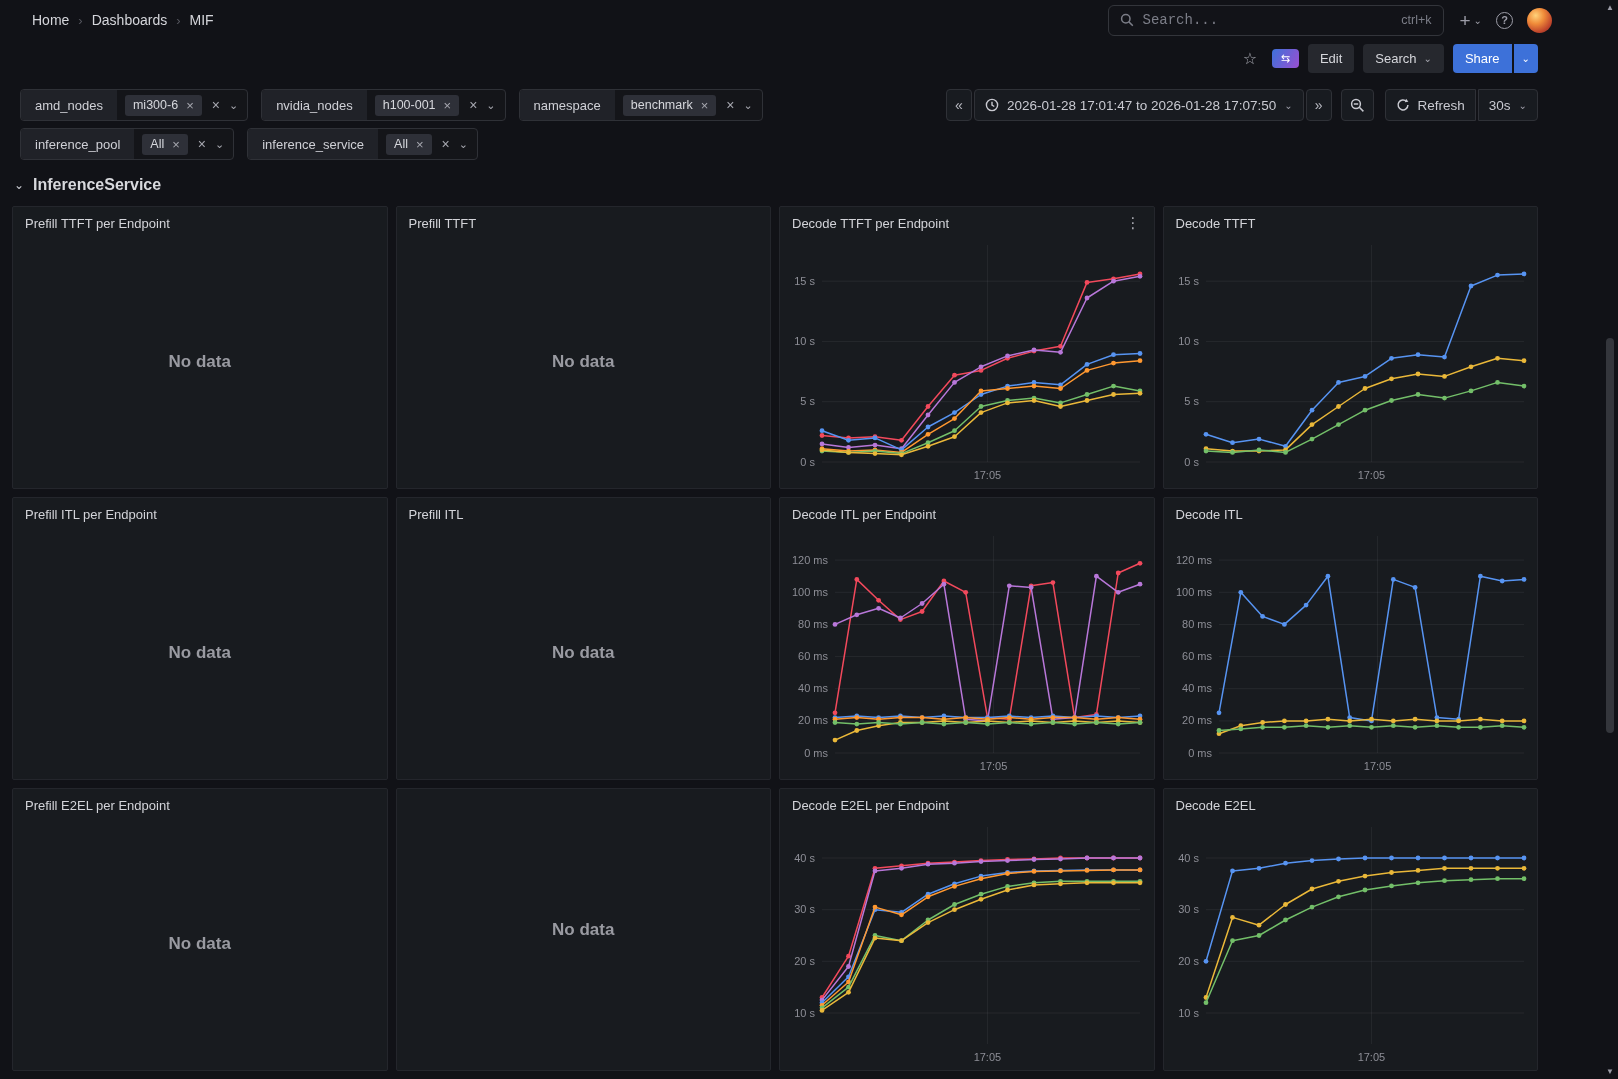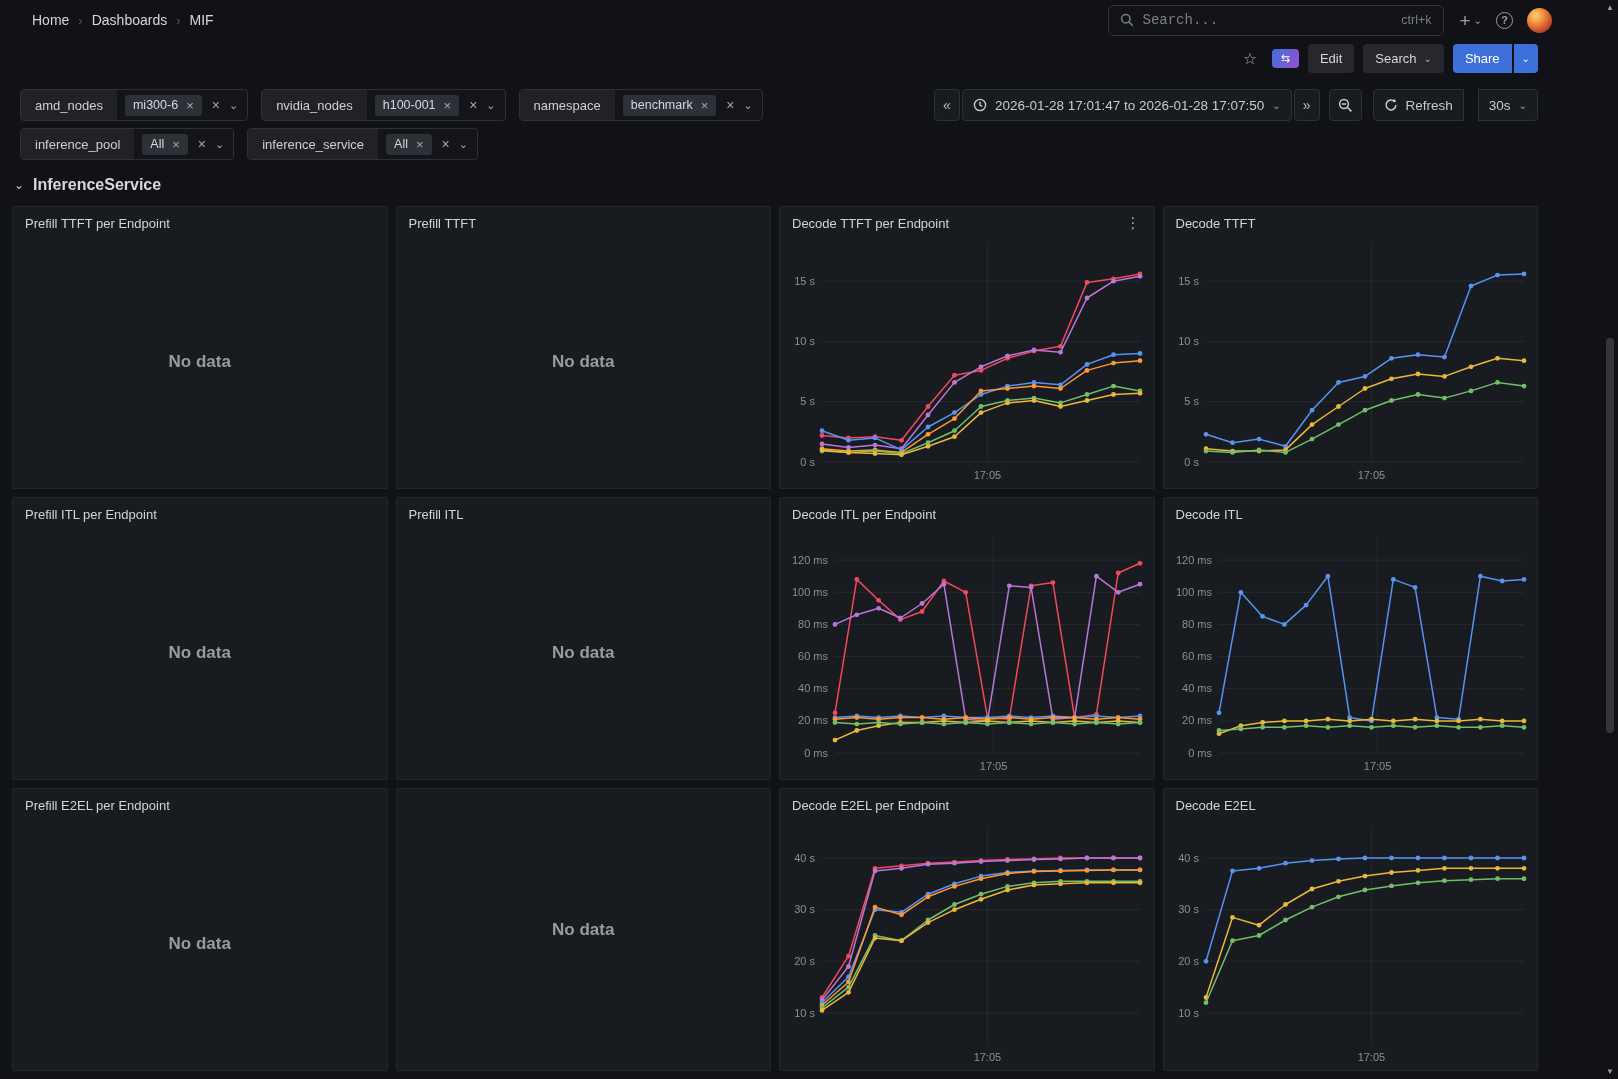--- a/index.html
+++ b/index.html
@@ -57,21 +57,21 @@
   .chip-x { font-size:13px; color:#a7a8b0; cursor:pointer; }
   .pill-x { padding:0 6px; color:#a7a8b0; font-size:14px; cursor:pointer; }
   .pill-caret { padding:0 9px 0 3px; color:#a7a8b0; font-size:11px; cursor:pointer; }
 
   .time-controls { margin-left:auto; display:flex; align-items:center; gap:2px; }
   .tbtn { height:32px; background:#181b20; border:1px solid #2f3137; border-radius:4px; color:#c9cad1;
     display:flex; align-items:center; gap:8px; padding:0 10px; font-size:13.5px; cursor:pointer; white-space:nowrap; }
   .tbtn.arrow { font-size:14px; padding:0 8px; color:#b9bac2; }
   .tbtn svg { flex:none; }
   .gap-l { margin-left:7px; }
-  .split { display:flex; gap:14px; margin-left:9px; }
+  .split { display:flex; gap:2px; margin-left:9px; }
   .split .tbtn:first-child { border-radius:4px 0 0 4px; }
   .split .tbtn:last-child { border-radius:0 4px 4px 0; }
 
   
   .section-header { display:flex; align-items:center; gap:9px; padding:16px 0 12px 14px; cursor:pointer; }
   .section-chevron { font-size:12px; color:#c9cad1; }
   .section-title { font-size:16px; font-weight:700; color:#d8d9dd; }
 
   
   .grid { display:grid; grid-template-columns:repeat(4,1fr); grid-auto-rows:283px; gap:8px; padding:0 80px 0 12px; }

